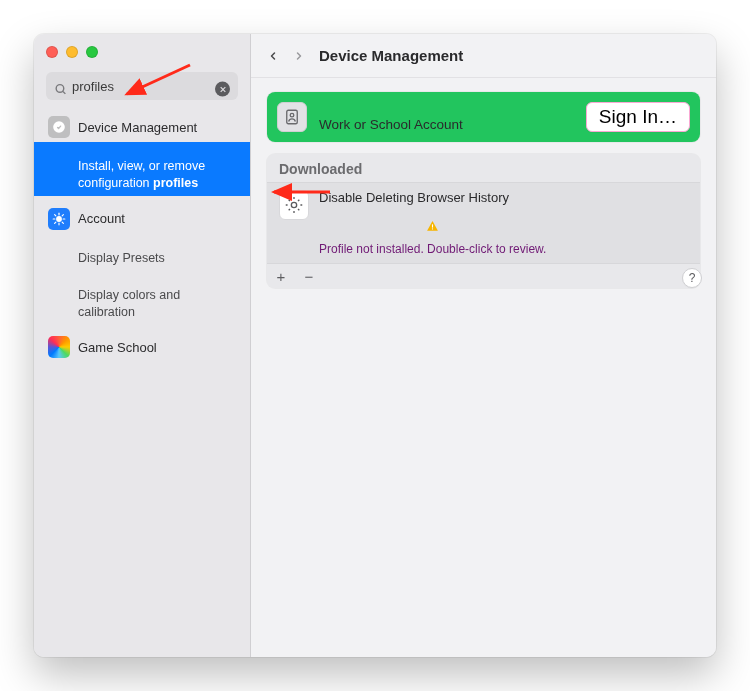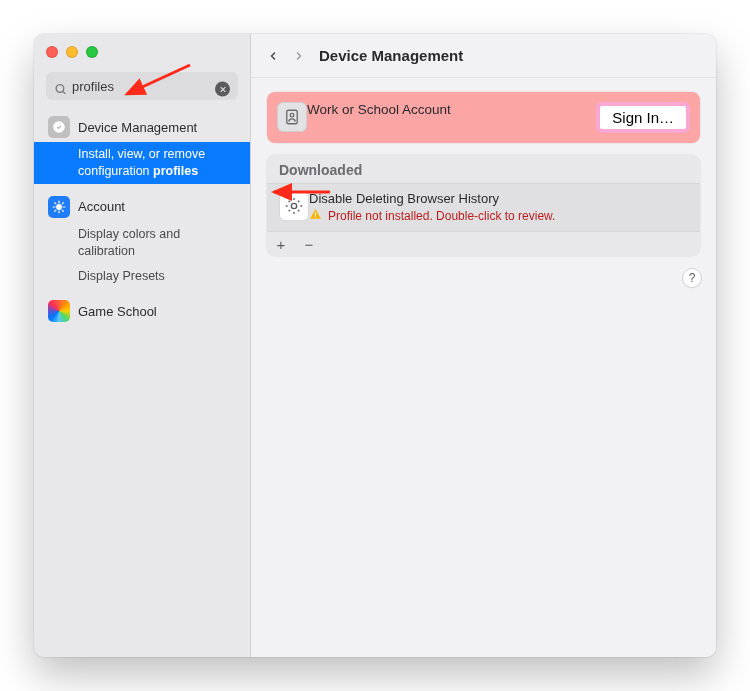--- a/index.html
+++ b/index.html
@@ -66,21 +66,21 @@
     .nav-item {
       display: flex; align-items: center; gap: 8px;
       padding: 4px 12px 4px 14px;
       font-size: 13px; color: #2c2c2e;
     }
     .nav-icon {
       width: 22px; height: 22px; border-radius: 5px; display: flex;
       align-items: center; justify-content: center; flex-shrink: 0;
     }
     .nav-sub {
-      padding: 4px 12px 4px 44px; font-size: 12.5px; color: #4a4a4c; line-height: 1.35;
+      padding: 16px 12px 4px 44px; font-size: 12.5px; color: #4a4a4c; line-height: 1.35;
     }
     .nav-sub.selected { background: #0a7aff; color: #ffffff; }
     .nav-sub .hl { font-weight: 600; }
     .group-gap { height: 8px; }
     .icon-devmgmt { background:#bfbfc0; }
     .icon-displays { background:#1f7dfc; }
     .icon-gc {
       background: conic-gradient(from 0deg,#ff5e3a,#ff9500,#ffcc00,#4cd964,#5ac8fa,#007aff,#5856d6,#ff2d55,#ff5e3a);
     }
 
@@ -89,49 +89,49 @@
       height: 44px; display: flex; align-items: center; gap: 14px;
       padding: 0 16px; border-bottom: 1px solid #e2e1e4;
       background:#f2f2f4;
     }
     .nav-arrow { color:#9a9a9d; font-size: 18px; display:flex; }
     .nav-arrow.enabled { color:#4a4a4c; }
     .titlebar h1 { font-size: 15px; font-weight: 600; color:#2a2a2c; }
     .content { padding: 14px 16px; flex:1; position: relative; display:flex; flex-direction:column; gap:12px; }
 
     .card {
-      background:#fca5a5; border-radius:8px; padding: 10px 10px;
-      display:flex; align-items:flex-start; 
+      background:#22c55e; border-radius:8px; padding: 10px 10px;
+      display:flex; align-items:flex-end; gap:12px;
       box-shadow: 0 0 0 1px rgba(0,0,0,0.04);
     }
     .acct-icon {
       width: 30px; height: 30px; border-radius: 6px; background:#e2e2e5; border:1px solid #cfcfd2;
       display:flex; align-items:center; justify-content:center; color:#6a6a6d;
     }
     .acct-title { font-size: 13.5px; color:#2a2a2c; }
     .signin {
-      margin-left:auto; padding: 3px 12px; font-size:15px;
-      background:#ffffff; border:4px solid #f9a8d4; border-radius:6px;
+      margin-left:auto; padding: 3px 12px; font-size:19px;
+      background:#ffffff; border:1px solid #f9a8d4; border-radius:6px;
       cursor:default; box-shadow: 0 1px 0 rgba(0,0,0,0.02);
     }
 
     .section { background:#e8e8eb; border-radius:8px; box-shadow: 0 0 0 1px rgba(0,0,0,0.04); overflow:hidden; }
     .sec-header { font-size:14px; color:#6b6b6e; font-weight:600; padding:7px 12px 5px; }
     .profile-row {
-      background:#e0e0e3; display:flex; padding:7px 12px; align-items:flex-start;
+      background:#e0e0e3; display:flex; gap:10px; padding:7px 12px; align-items:flex-start;
       border-top:1px solid #d7d7da;
     }
     .profile-icon {
       width:30px; height:30px; border-radius:6px; background:#ffffff;
       display:flex; align-items:center; justify-content:center; color:#5b5b5e;
       border:1px solid #d8d8db;
       flex-shrink:0;
     }
     .profile-name { font-size:13px; color:#2a2a2c; }
-    .profile-sub { font-size:12px; color:#b91c1c; display:flex; align-items:center; gap:6px; margin-top:2px;}
+    .profile-sub { font-size:12px; color:#701a75; display:flex; align-items:center; gap:6px; margin-top:15px;flex-direction:column;}
     .warning-tri { color:#f7b500; }
     .pm-buttons { display:flex; gap:0; border-top:1px solid #d7d7da; }
     .pm-btn { width:28px; height:24px; display:flex; align-items:center; justify-content:center; color:#5d5d60; font-size:15px; }
 
     .help-btn {
       position:absolute; right:14px; bottom: auto; top: 190px;
       width:20px; height:20px; border-radius:50%; background:#ffffff;
       border:1px solid #cfcfd2; color:#5b5b5e; font-size:12px;
       display:flex; align-items:center; justify-content:center; cursor:default;
       box-shadow: 0 1px 0 rgba(0,0,0,0.02);
@@ -195,24 +195,24 @@
                 <line x1="4.5" y1="4.5" x2="6.6" y2="6.6"></line>
                 <line x1="17.4" y1="17.4" x2="19.5" y2="19.5"></line>
                 <line x1="4.5" y1="19.5" x2="6.6" y2="17.4"></line>
                 <line x1="17.4" y1="6.6" x2="19.5" y2="4.5"></line>
               </g>
             </svg>
         </span>
         <span>Account</span>
       </div>
       <div class="nav-sub">
+        <span>Display Presets</span>
+      </div>
+      <div class="nav-sub">
         <span>Display colors and calibration</span>
-      </div>
-      <div class="nav-sub">
-        <span>Display Presets</span>
       </div>
 
       <div class="group-gap"></div>
 
       <div class="nav-item">
         <span class="nav-icon icon-gc"></span>
         <span>Game School</span>
       </div>
     </nav>
   </aside>

